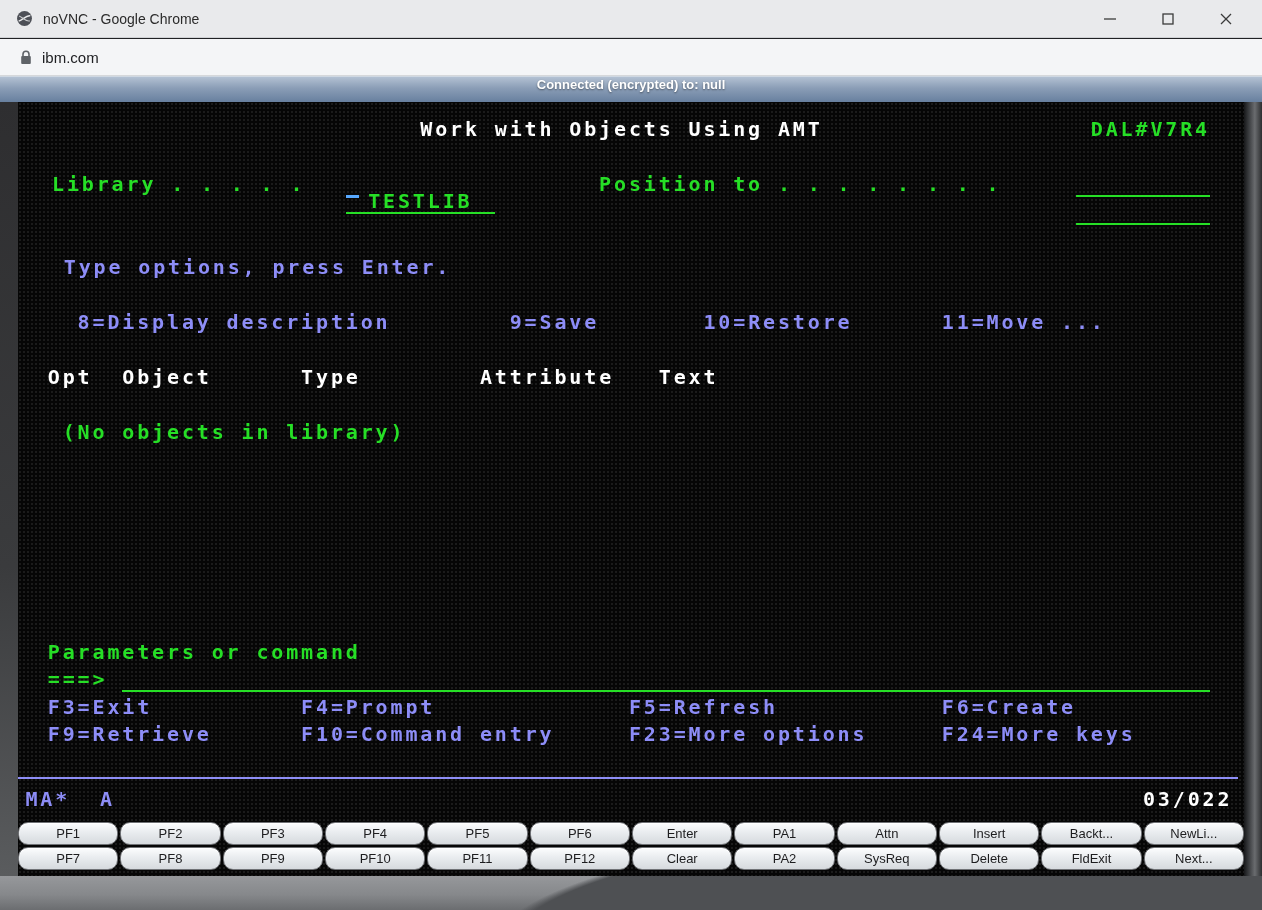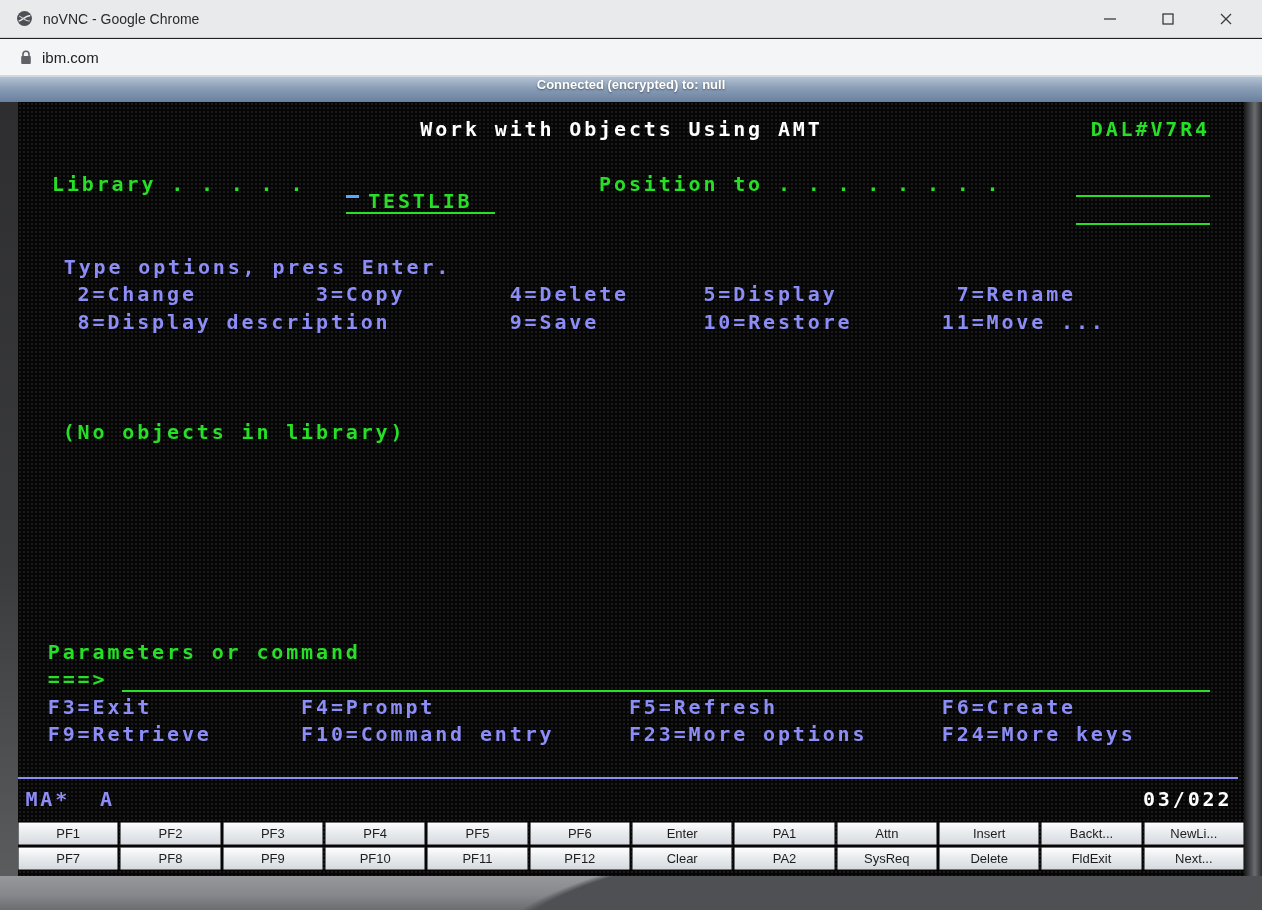--- a/index.html
+++ b/index.html
@@ -35,21 +35,21 @@
     background-size:4px 4px;cursor:text;}
   .tseg{position:absolute;white-space:pre;font-family:"DejaVu Sans Mono",monospace;
     font-weight:bold;font-size:20px;line-height:26px;letter-spacing:2.86px;}
   .c-green{color:var(--green);} .c-white{color:var(--white);} .c-blue{color:var(--blue);}
   .tfield{border-bottom:2px solid var(--green);height:26px;}
   .sepline{position:absolute;height:2px;background:var(--blue);}
   .cursor{position:absolute;width:13px;height:3px;background:var(--cursor);}
   
   .keypad{position:absolute;left:18px;top:822px;width:1226px;display:grid;
     grid-template-columns:repeat(12,1fr);grid-auto-rows:23px;gap:2px;}
-  .kbtn{border:1px solid #707276;border-radius:1px;
+  .kbtn{border:1px solid #707276;border-radius:10px;
     background:linear-gradient(180deg,#fcfdfe 0%,#e9ecef 45%,#d6dade 100%);
     box-shadow:inset 0 1px 0 #ffffff;
     font-size:13px;color:#1d1d1f;display:flex;align-items:center;justify-content:center;
     cursor:pointer;overflow:hidden;white-space:nowrap;}
   
   .bottomband{position:absolute;left:0;top:876px;width:1262px;height:34px;
     background:
       radial-gradient(1500px 260px at 108% 210%, #4e5053 0 57%, transparent 58%),
       linear-gradient(180deg,#96989b 0%,#86888b 55%,#6b6d70 100%);}
 </style>
@@ -100,22 +100,22 @@
 <div class="screen" id="screen">
   <div class="sepline" style="left:0;top:675px;width:1220px;"></div>
 <span class="tseg c-white" style="left: 402.3px; top: 14px;">Work with Objects Using AMT</span>
     <span class="tseg c-green" style="left: 1072.8px; top: 14px;">DAL#V7R4</span>
     <span class="tseg c-green" style="left: 34px; top: 69px;">Library . . . . .</span>
     <span class="tseg c-green tfield" style="left: 327.8px; top: 86px; width: 149px; text-align: center;">TESTLIB</span>
     <span class="tseg c-green" style="left: 581.1px; top: 69px;">Position to . . . . . . . .</span>
     <span class="tseg c-green tfield" style="left: 1057.9px; top: 69px; width: 134.1px;"></span>
     <span class="tseg c-green tfield" style="left: 1057.9px; top: 96.5px; width: 134.1px;"></span>
     <span class="tseg c-blue" style="left: 29.8px; top: 151.5px; margin-left: 16px;">Type options, press Enter.</span>
-    <span class="tseg c-blue" style="left: 59.6px; top: 179px;">2=Change        3=Copy       4=Delete     5=Display        7=Rename</span>
     <span class="tseg c-blue" style="left: 59.6px; top: 206.5px;">8=Display description        9=Save       10=Restore      11=Move ...</span>
+    <span class="tseg c-white" style="left: 29.8px; top: 261.5px;">Opt  Object      Type        Attribute   Text</span>
     <span class="tseg c-green" style="left: 44.7px; top: 316.5px;">(No objects in library)</span>
     <span class="tseg c-green" style="left: 29.8px; top: 536.5px;">Parameters or command</span>
     <span class="tseg c-green" style="left: 29.8px; top: 564px;">===&gt;</span>
     <span class="tseg c-green tfield" style="left: 104.3px; top: 564px; width: 1087.7px;"></span>
     <span class="tseg c-blue" style="left: 29.8px; top: 591.5px;">F3=Exit          F4=Prompt             F5=Refresh           F6=Create</span>
     <span class="tseg c-blue" style="left: 29.8px; top: 619px;">F9=Retrieve      F10=Command entry     F23=More options     F24=More keys</span>
     <span class="tseg c-blue" style="left: 7.45px; top: 683.625px;">MA*</span>
     <span class="tseg c-blue" style="left: 81.95px; top: 683.625px;">A</span>
     <span class="tseg c-white" style="left: 1124.95px; top: 683.625px;">03/022</span>
     <div class="cursor" style="left: 327.8px; top: 93px;"></div>

